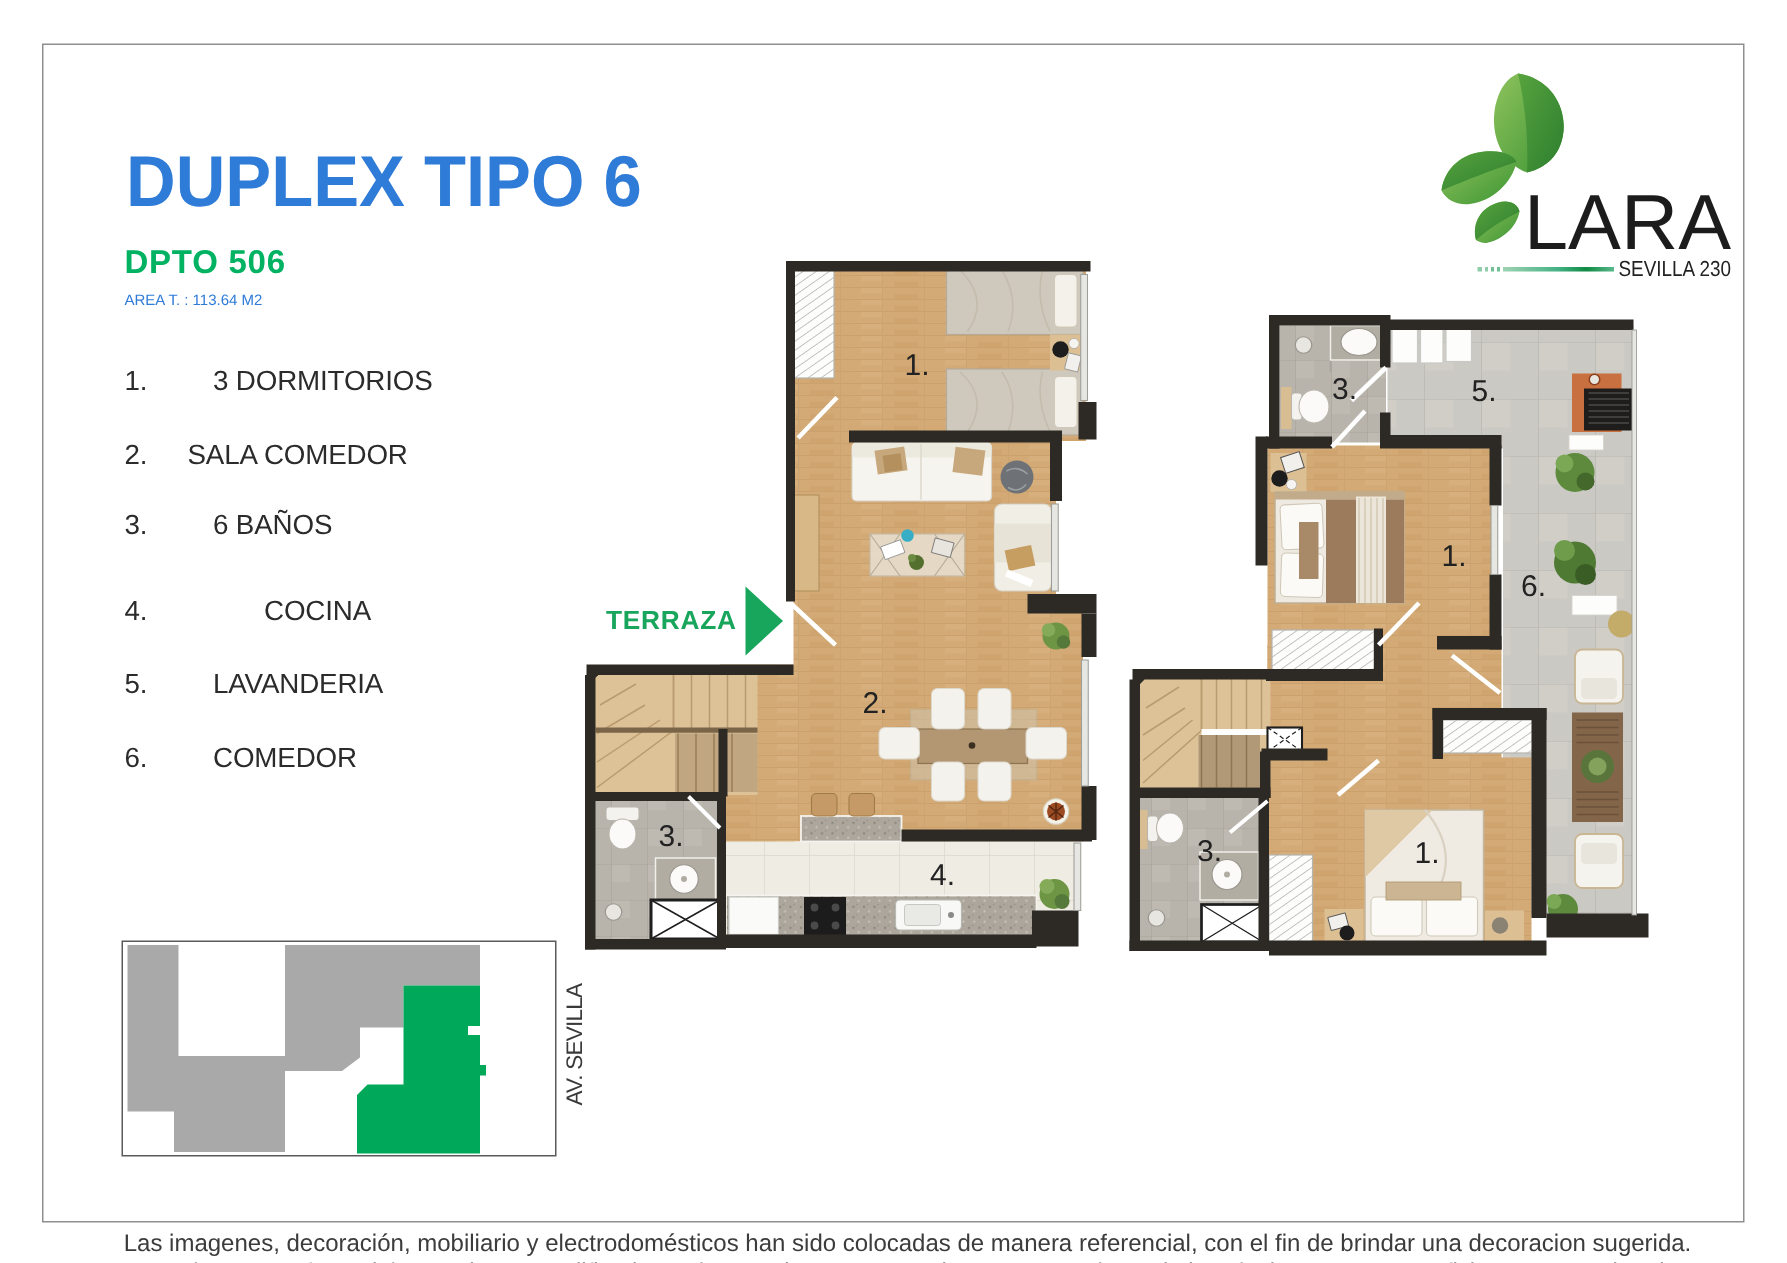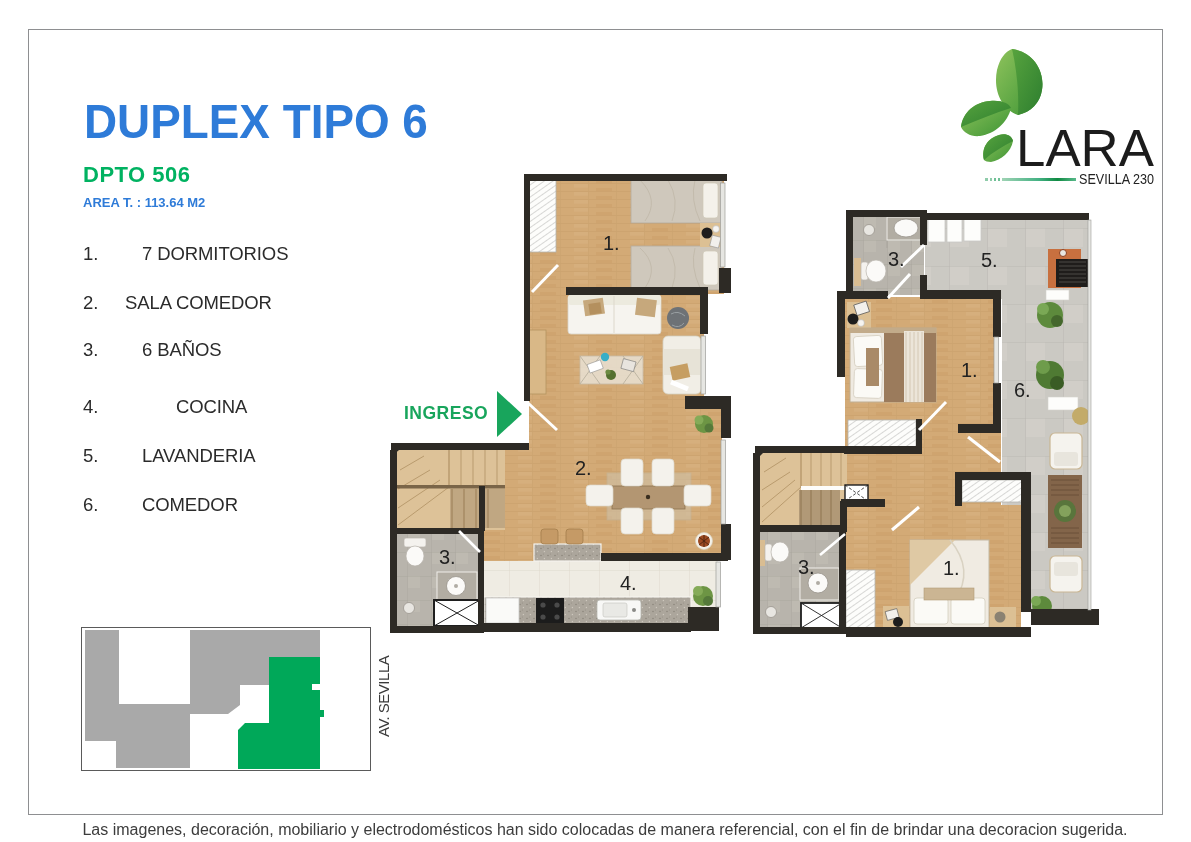--- a/index.html
+++ b/index.html
@@ -9,44 +9,44 @@
 </head>
 <body>
 <div id="page">
 
   <div class="abs" style="left:28px;top:29px;width:1133px;height:784px;border:1px solid #8e8f91;"></div>
 
   <div class="abs" style="left:84px;top:94px;font-size:48px;font-weight:bold;color:#2e7bd8;letter-spacing:0;transform:scaleX(0.955);transform-origin:0 0;">DUPLEX TIPO 6</div>
 
   <div class="abs" style="left:83px;top:162px;font-size:22px;font-weight:bold;color:#00b261;letter-spacing:0.5px;">DPTO 506</div>
 
-  <div class="abs" style="left:83px;top:195px;font-size:13px;font-weight:bold;color:#2e7bd8;">AREA T. : 113.64 M2</div>
+  <div class="abs" style="left:83px;top:195px;font-size:10px;font-weight:normal;color:#2e7bd8;">AREA T. : 113.64 M2</div>
 
   <div class="abs" style="left:83px;top:243px;width:260px;font-size:18.5px;color:#2b2b2b;letter-spacing:-0.1px;">
 
     <div style="position:absolute;left:0;top:0px;">1.</div>
-      <div style="position:absolute;left:59px;top:0px;">7 DORMITORIOS</div>
+      <div style="position:absolute;left:59px;top:0px;">3 DORMITORIOS</div>
 
     <div style="position:absolute;left:0;top:49px;">2.</div>
       <div style="position:absolute;left:42px;top:49px;">SALA COMEDOR</div>
 
     <div style="position:absolute;left:0;top:96px;">3.</div>
       <div style="position:absolute;left:59px;top:96px;">6 BAÑOS</div>
 
     <div style="position:absolute;left:0;top:153px;">4.</div>
       <div style="position:absolute;left:59px;top:153px;margin-left:34px;">COCINA</div>
 
     <div style="position:absolute;left:0;top:202px;">5.</div>
       <div style="position:absolute;left:59px;top:202px;">LAVANDERIA</div>
 
     <div style="position:absolute;left:0;top:251px;">6.</div>
       <div style="position:absolute;left:59px;top:251px;">COMEDOR</div>
   </div>
 
-  <div class="abs" style="left:404px;top:403px;font-size:17.5px;font-weight:bold;color:#18a55c;letter-spacing:0.5px;">INGRESO</div>
+  <div class="abs" style="left:404px;top:403px;font-size:17.5px;font-weight:bold;color:#18a55c;letter-spacing:0.5px;">TERRAZA</div>
 
   <div class="abs" style="left:497px;top:391px;width:0;height:0;border-left:25px solid #18a55c;border-top:23px solid transparent;border-bottom:23px solid transparent;"></div>
 
   <svg class="abs" style="left:950px;top:35px;" width="215" height="160" viewBox="950 35 215 160">
     <defs>
       <linearGradient id="lg1" x1="0" y1="0" x2="1" y2="1">
         <stop offset="0" stop-color="#8fc35c"></stop>
           <stop offset="1" stop-color="#3c9434"></stop>
       </linearGradient>
       <linearGradient id="lg2" x1="0" y1="0" x2="1" y2="1">

